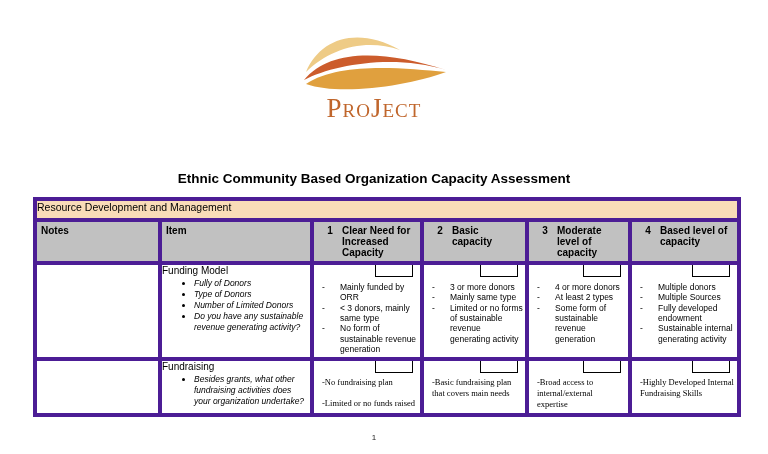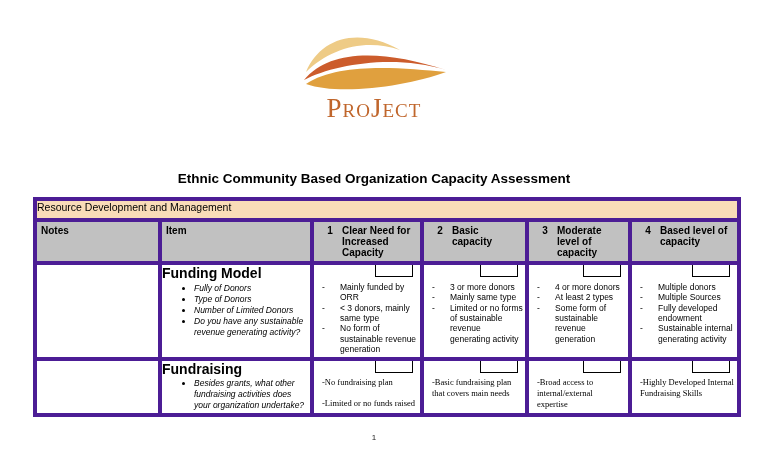--- a/index.html
+++ b/index.html
@@ -60,21 +60,21 @@
   tr.row-funding { height:95px; }
   tr.row-fundraising { height:56px; }
 
   td.capacity { position:relative; }
   .scorebox {
     position:absolute; top:0; right:7px; width:36px; height:11px;
     border:1px solid #000; border-top:none; background:#fff;
   }
 
   td.item-cell { padding:2px 3px 2px 4px; }
-  .item-title { font-size:14px; line-height:1.2;font-weight:bold; }
+  .item-title { font-size:10px; line-height:1.2; }
   .item-bullets {
     margin:1px 0 0 0; padding-left:32px; font-style:italic;
     font-size:8.5px; line-height:1.3;
   }
   .item-bullets li { padding:0; margin:0; }
 
   .dashlist { padding:17px 2px 2px 0; }
   .dash-item {
     position:relative; padding-left:26px; font-size:8.5px; line-height:1.22;
   }

